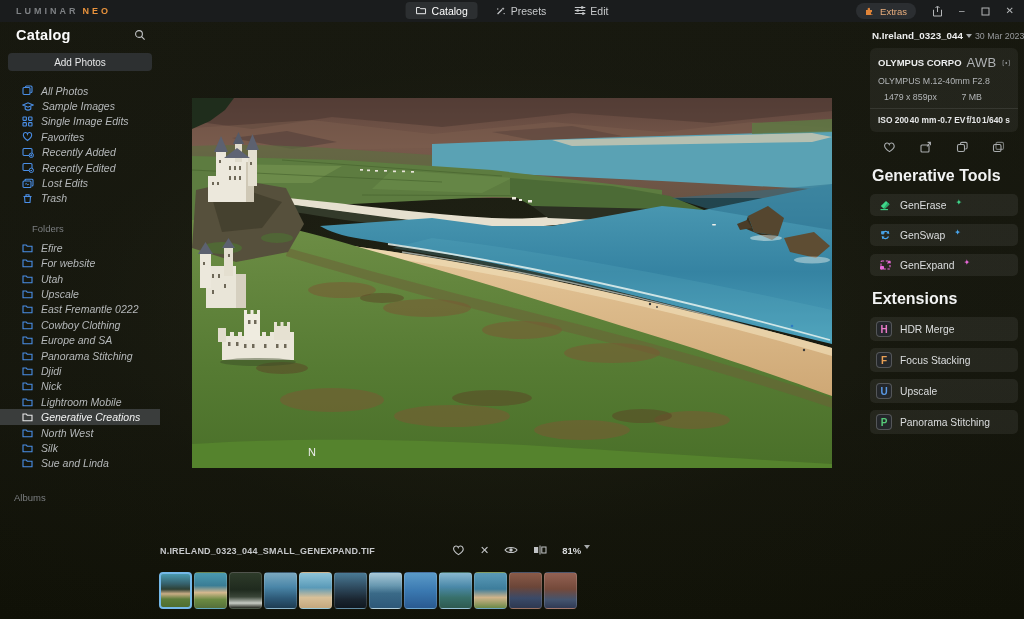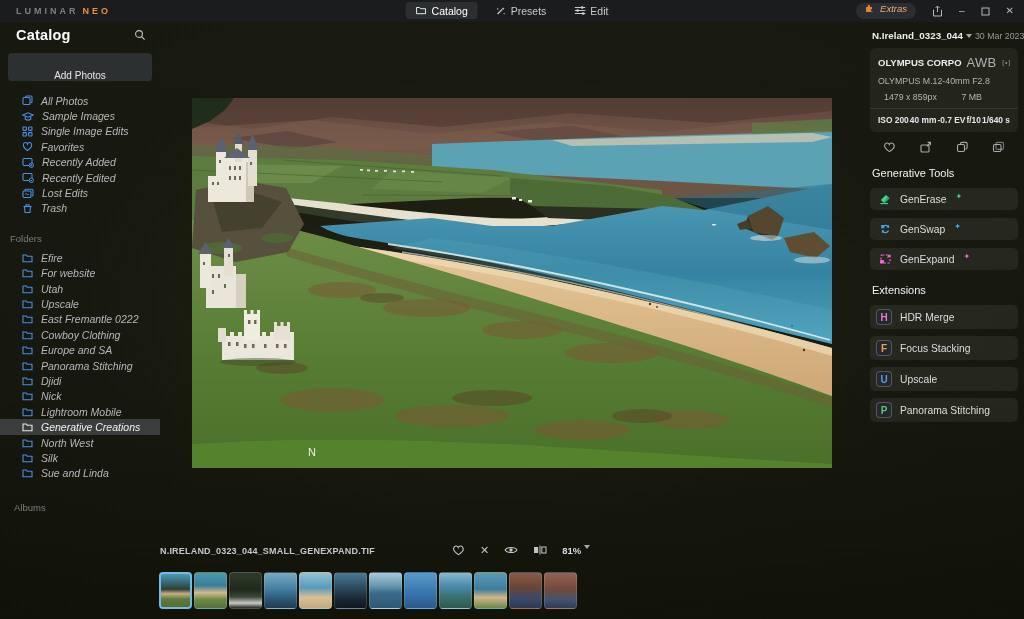--- a/index.html
+++ b/index.html
@@ -19,33 +19,33 @@
 
   
   .topbar { position:absolute; top:0; left:0; right:0; height:22px; background:#1a1c1d; }
   .logo { position:absolute; left:16px; top:6px; font-size:9px; font-weight:bold; letter-spacing:3px; color:#7e8184; }
   .logo .neo { color:#e8923c; margin-left:4px; }
   .tabs { position:absolute; left:50%; top:2px; transform:translateX(-50%); display:flex; gap:8px; align-items:center; }
   .tab { display:flex; align-items:center; gap:5px; height:17px; padding:0 10px; border-radius:4px; font-size:10.5px; color:#c6c8ca; cursor:default; }
   .tab.active { background:#2c2f31; color:#ffffff; }
   .tab svg { flex:0 0 auto; }
   .win-right { position:absolute; right:10px; top:0; height:22px; display:flex; align-items:center; gap:16px; }
-  .extras-btn { display:flex; align-items:flex-start; gap:5px; height:16px; padding:0 9px; background:#2b2e31; border:none; border-radius:9px; font-size:9.5px; color:#e8ad7c; font-family:inherit;font-style:italic; }
+  .extras-btn { display:flex; align-items:center; gap:5px; height:16px; padding:0 9px; background:#2b2e31; border:none; border-radius:9px; font-size:9.5px; color:#e8ad7c; font-family:inherit; }
   .winglyph { font-size:10px; color:#b4b6b8; line-height:1; }
 
   
   .sidebar { position:absolute; top:22px; left:0; width:160px; bottom:0; font-size:10.5px; }
   .cat-header { display:flex; align-items:center; justify-content:space-between; padding:5px 14px 0 16px; }
   .cat-title { font-size:14.5px; font-weight:bold; color:#fbfbfb; letter-spacing:.2px; }
-  .addphotos { margin:10px 8px 0 8px; height:28px; background:#2d3031; border-radius:4px; display:flex; align-items:flex-end; justify-content:center; font-size:10px; color:#e6e7e8; }
+  .addphotos { margin:10px 8px 0 8px; height:18px; background:#2d3031; border-radius:4px; display:flex; align-items:center; justify-content:center; font-size:10px; color:#e6e7e8; }
   .list { margin-top:12px; }
   .row { height:15.4px; display:flex; align-items:center; gap:8px; padding-left:22px; color:#b5b8ba; white-space:nowrap;font-style:italic; }
   .row .licon { flex:0 0 auto; display:flex; }
   .row.selected { background:#3a3d3c; color:#f2f3f3; }
-  .section-label { color:#7b7e80; font-size:9.5px; padding-left:10px; margin-top:17px; margin-bottom:6px; }
+  .section-label { color:#7b7e80; font-size:9.5px; padding-left:32px; margin-top:17px; margin-bottom:6px; }
   .albums-label { color:#7b7e80; font-size:9.5px; padding-left:14px; margin-top:21px; }
 
   
   .viewer { position:absolute; left:192px; top:98px; width:640px; height:370px; }
   .viewer svg { display:block; }
 
   
   .inspector { position:absolute; left:870px; top:30px; width:148px; }
   .file-row { display:flex; align-items:center; gap:3px; padding:0 2px; }
   .file-name { font-size:9.8px; font-weight:bold; color:#eceded; }
@@ -54,21 +54,21 @@
   .cam-row { display:flex; align-items:center; gap:5px; }
   .cam-name { font-size:9.5px; font-weight:bold; color:#eceded; white-space:nowrap; overflow:hidden; max-width:94px; }
   .awb { font-size:13px; font-weight:normal; color:#aeb1b3; margin-left:auto; letter-spacing:.3px; }
   .lens-row { font-size:8.8px; color:#b2b5b7; margin-top:6px; }
   .dim-row { display:flex; font-size:8.8px; color:#b2b5b7; margin-top:6px;margin-left:6px; }
   .dim-row .fsize { margin-left:auto; padding-right:28px; }
   .card-div { border-top:1px solid rgba(255,255,255,.09); margin:6px -8px 6px -8px; }
   .exif-row { display:flex; justify-content:space-between; align-items:baseline; font-size:8.4px; font-weight:bold; color:#e6e7e8; white-space:nowrap; }
   .quick-row { display:flex; justify-content:space-between; padding:9px 13px 0 13px; }
   .quick-row svg { display:block; }
-  .sec-h { font-size:11px; font-weight:normal; color:#f2f3f3; margin:14px 0 9px 2px; }
+  .sec-h { font-size:16px; font-weight:bold; color:#f2f3f3; margin:14px 0 9px 2px; }
   .tool-btn { height:22px; margin-bottom:8px; background:rgba(255,255,255,.065); border-radius:5px; display:flex; align-items:center; gap:8px; padding:0 9px; font-size:10.3px; color:#dcdedf; }
   .sparkle { font-size:8px; margin-left:1px; transform:translateY(-3px); }
   .ext-btn { height:24px; margin-bottom:7px; background:rgba(255,255,255,.065); border-radius:5px; display:flex; align-items:center; gap:8px; padding:0 6px; font-size:10.3px; color:#dcdedf; }
   .badge { width:16px; height:16px; border-radius:4px; background:#24272b; border:1px solid rgba(255,255,255,.22); display:flex; align-items:center; justify-content:center; font-size:10px; font-weight:bold; }
 
   
   .bfile { position:absolute; left:160px; top:546px; font-size:9px; font-weight:bold; color:#c6c8ca; letter-spacing:.2px; }
   .bcontrols { position:absolute; left:452px; top:542px; display:flex; align-items:center; gap:15px; height:16px; }
   .bcontrols .x { font-size:11px; color:#c2c4c6; line-height:1; }
   .zoomctl { display:flex; align-items:flex-start; gap:3px; font-size:9.5px; font-weight:bold; color:#d8dadb; }

